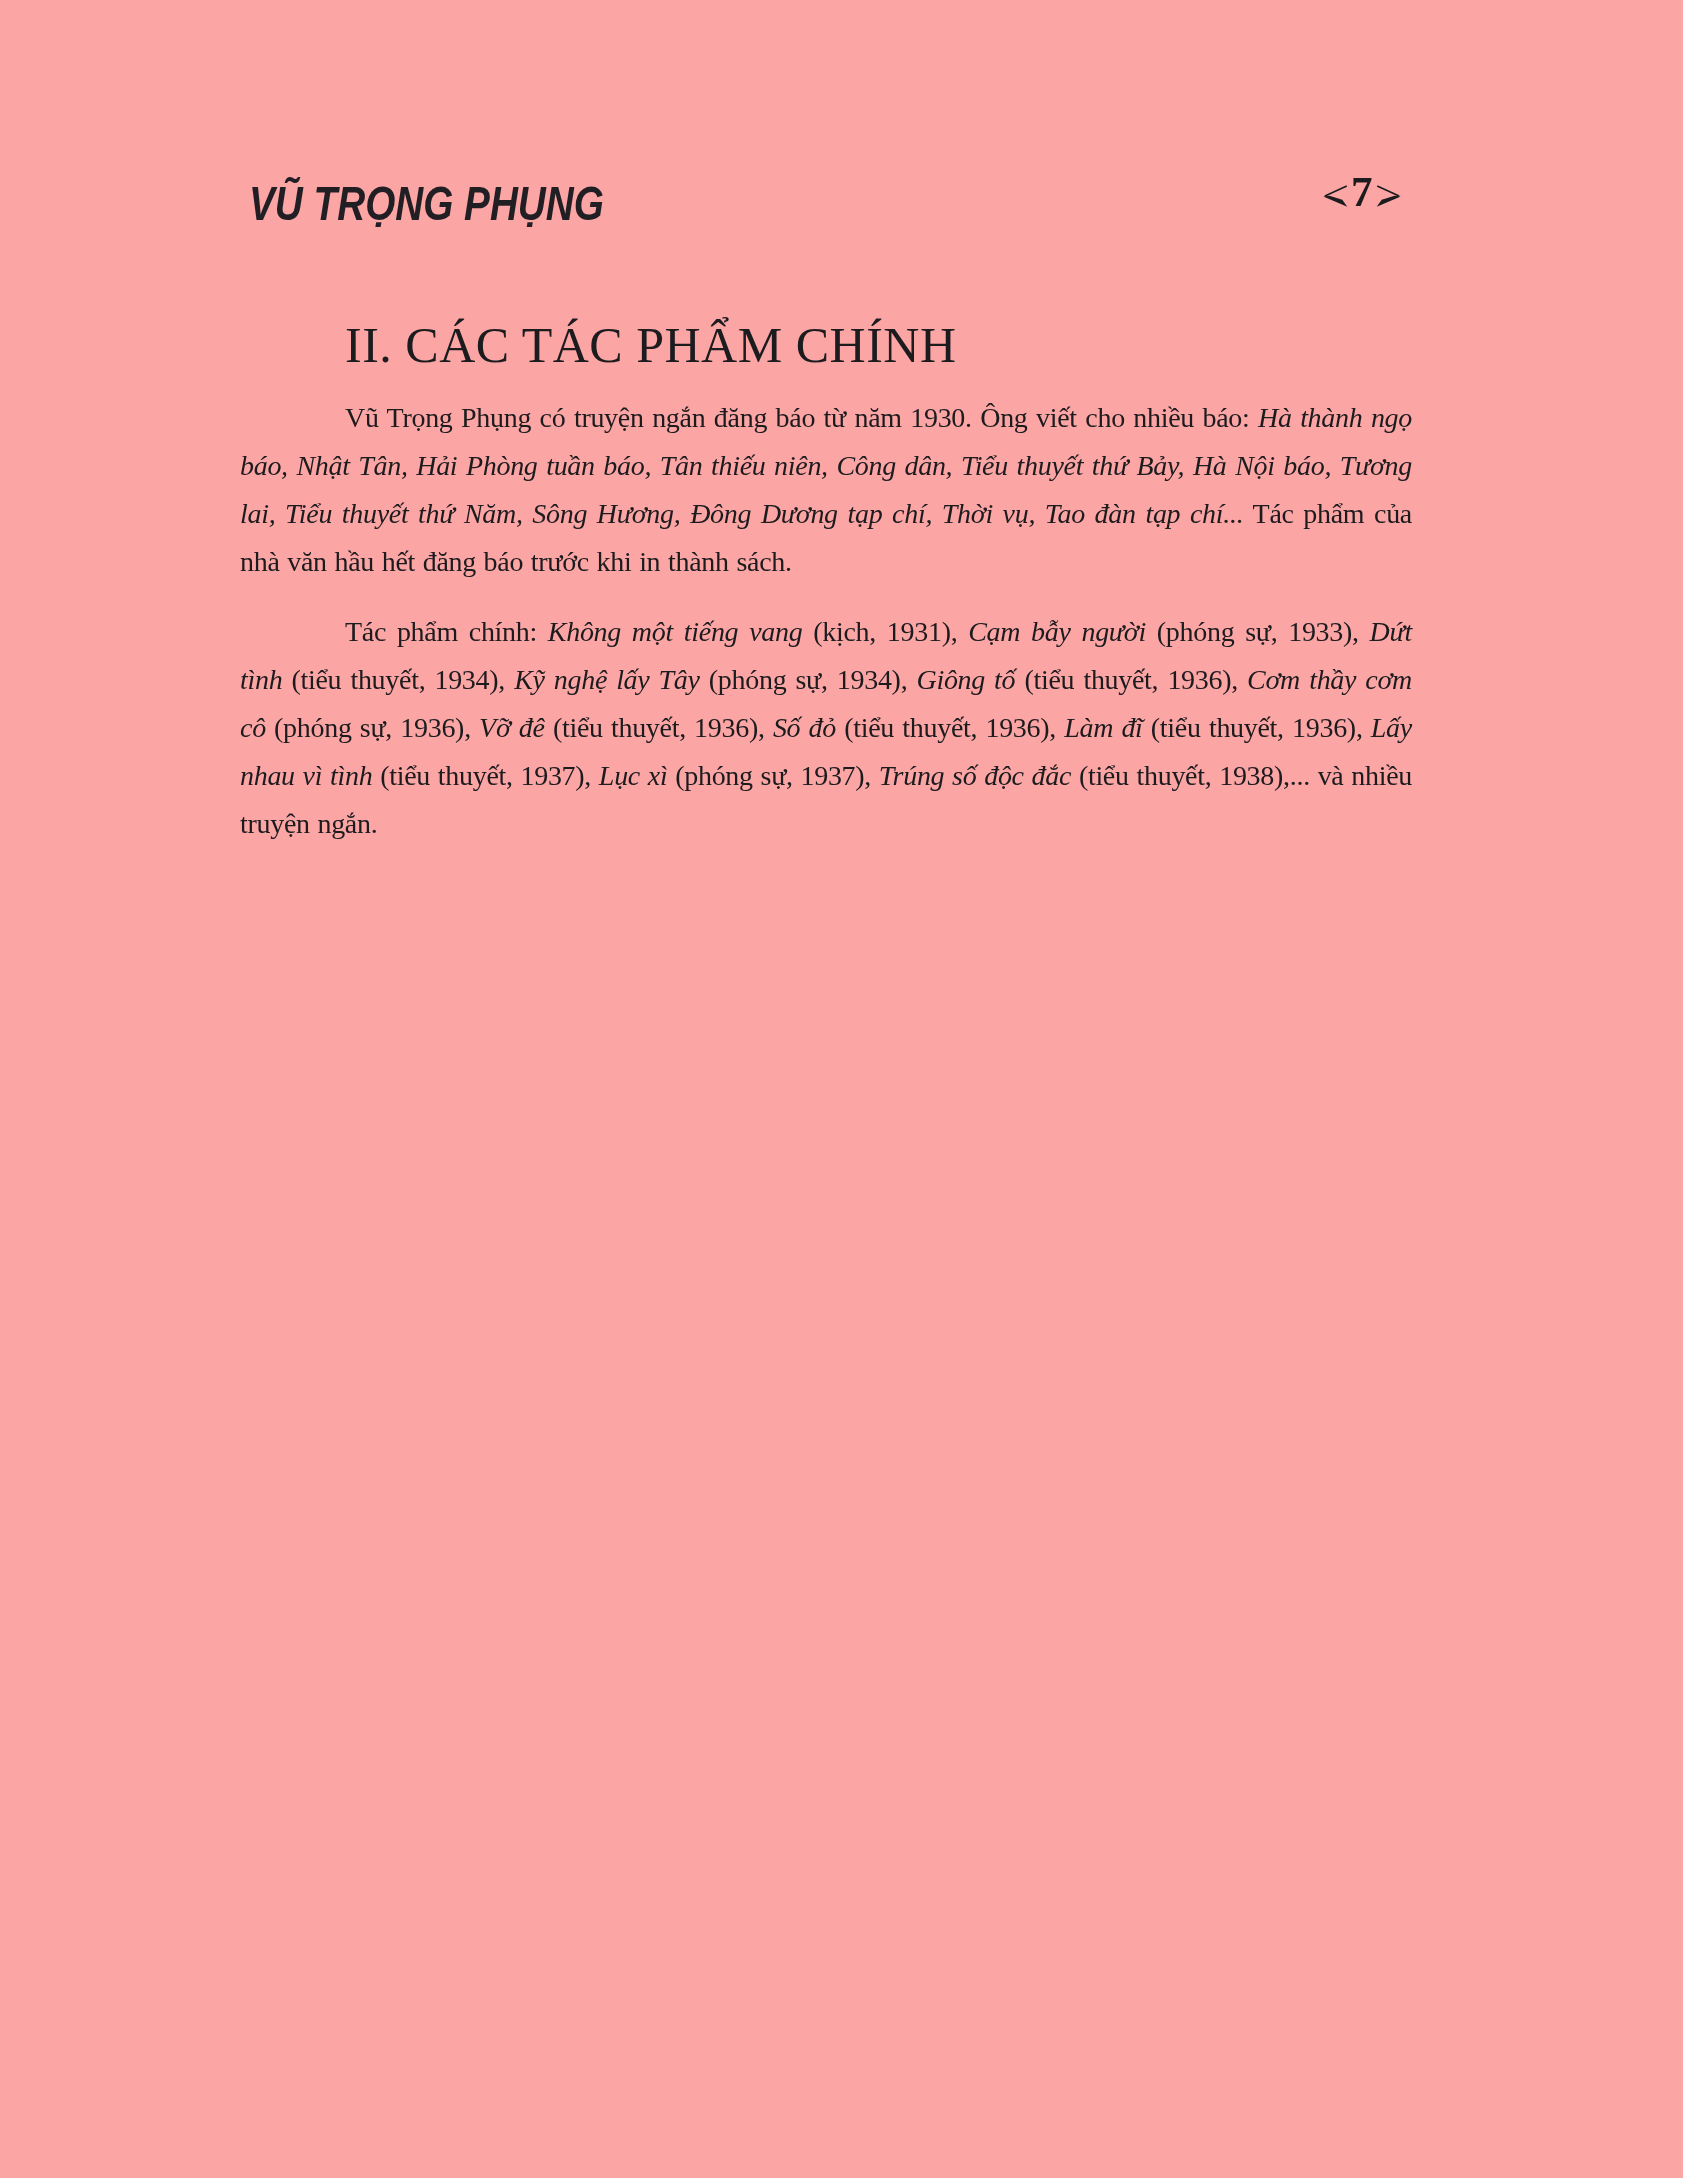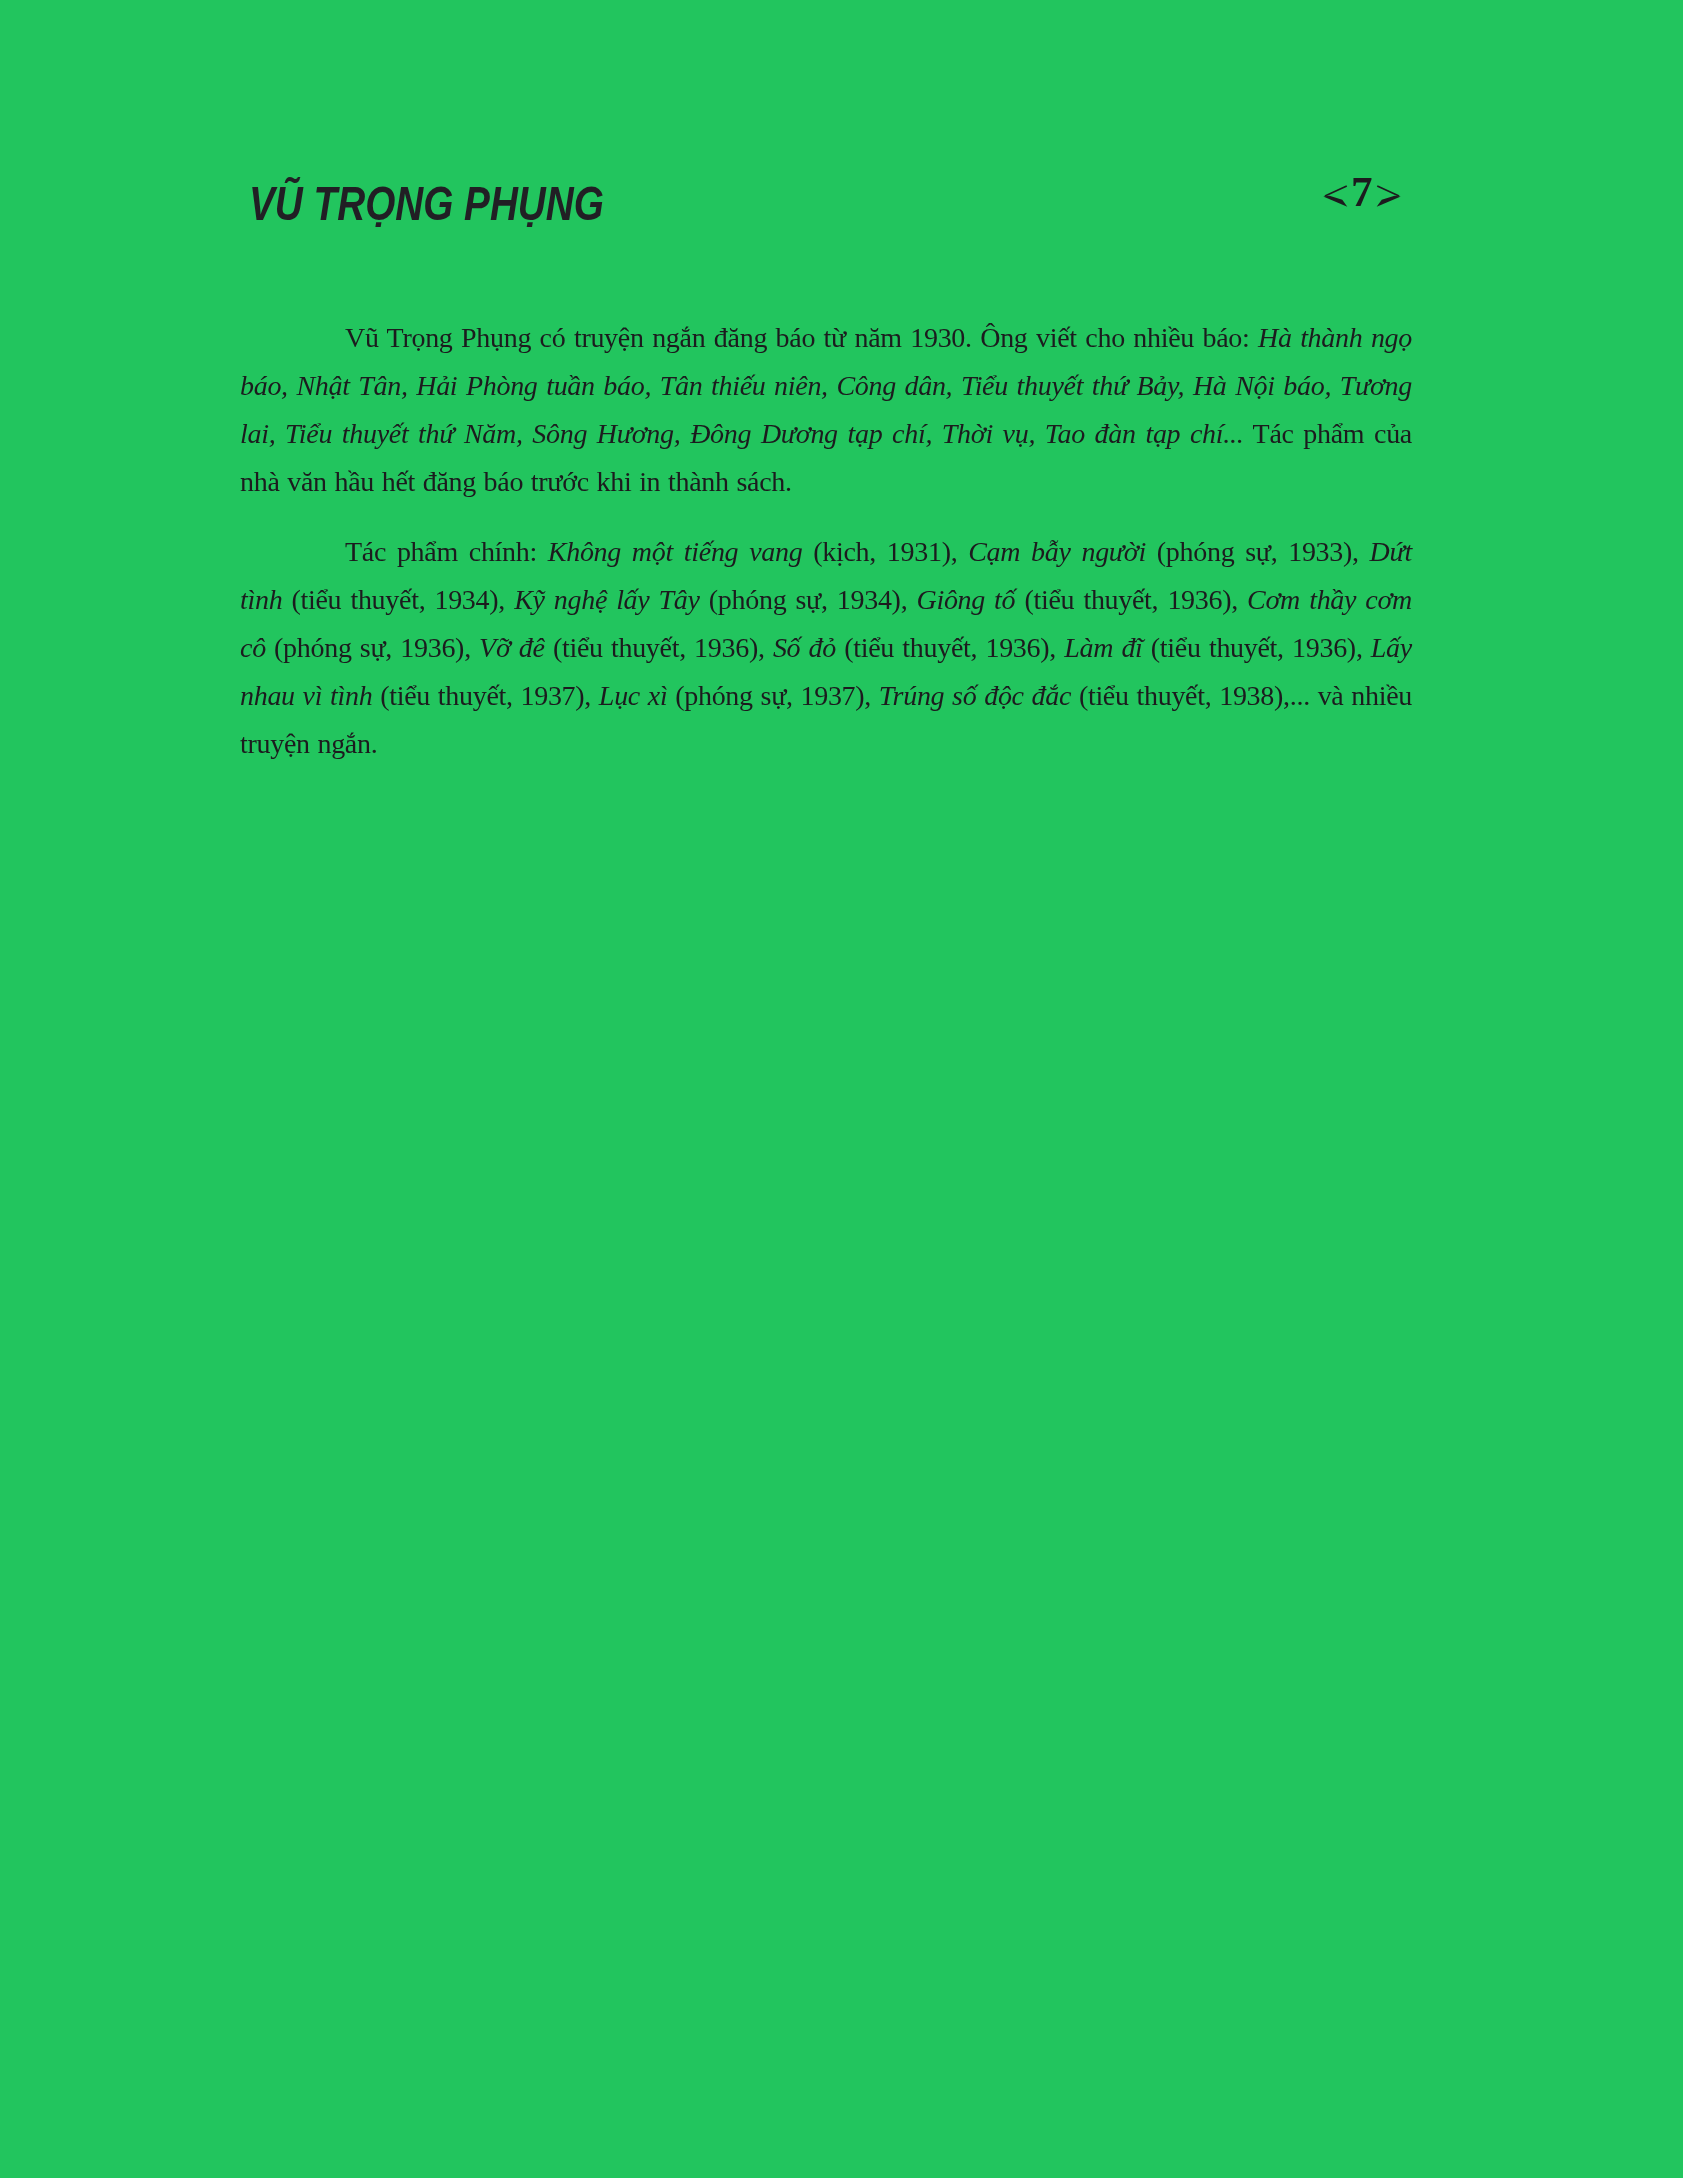--- a/index.html
+++ b/index.html
@@ -4,21 +4,21 @@
 <style>
   html, body {
     margin: 0;
     padding: 0;
     background: #ffffff;
   }
   .page {
     position: relative;
     width: 1683px;
     height: 2178px;
-    background: #22c55e;
+    background: #fca5a5;
     overflow: hidden;
     font-family: "Liberation Serif", "DejaVu Serif", serif;
     color: #1c1b1e;
   }
   .running-header {
     position: absolute;
     left: 249px;
     top: 178px;
     font-family: "Liberation Sans", "DejaVu Sans", sans-serif;
     font-weight: bold;
@@ -98,20 +98,21 @@
       <polygon points="8,52 94,88 76,63 30,49" fill="#1c1b1e"></polygon>
     </svg>
     <span class="num">7</span>
     <svg viewBox="0 0 100 100" style="transform: scaleX(-1);" aria-hidden="true">
       <line x1="92" y1="14" x2="14" y2="50" stroke="#1c1b1e" stroke-width="6" fill="none"></line>
       <polygon points="8,52 94,88 76,63 30,49" fill="#1c1b1e"></polygon>
     </svg>
   </div>
 
   <div class="content">
+    <h2 class="section-heading">II. CÁC TÁC PHẨM CHÍNH</h2>
 
     <p class="body-par"><span>Vũ Trọng Phụng có truyện ngắn đăng báo từ năm 1930. Ông viết cho nhiều báo: </span><span class="it">Hà thành ngọ báo, Nhật Tân, Hải Phòng tuần báo, Tân thiếu niên, Công dân, Tiểu thuyết thứ Bảy, Hà Nội báo, Tương lai, Tiểu thuyết thứ Năm, Sông Hương, Đông Dương tạp chí, Thời vụ, Tao đàn tạp chí...</span><span> Tác phẩm của nhà văn hầu hết đăng báo trước khi in thành sách.</span></p>
 
     <p class="body-par"><span>Tác phẩm chính: </span><span class="it">Không một tiếng vang</span><span> (kịch, 1931), </span><span class="it">Cạm bẫy người</span><span> (phóng sự, 1933), </span><span class="it">Dứt tình</span><span> (tiểu thuyết, 1934), </span><span class="it">Kỹ nghệ lấy Tây</span><span> (phóng sự, 1934), </span><span class="it">Giông tố</span><span> (tiểu thuyết, 1936), </span><span class="it">Cơm thầy cơm cô</span><span> (phóng sự, 1936), </span><span class="it">Vỡ đê</span><span> (tiểu thuyết, 1936), </span><span class="it">Số đỏ</span><span> (tiểu thuyết, 1936), </span><span class="it">Làm đĩ</span><span> (tiểu thuyết, 1936), </span><span class="it">Lấy nhau vì tình</span><span> (tiểu thuyết, 1937), </span><span class="it">Lục xì</span><span> (phóng sự, 1937), </span><span class="it">Trúng số độc đắc</span><span> (tiểu thuyết, 1938),... và nhiều truyện ngắn.</span></p>
   </div>
 
 </div>
 
 
 </body></html>

